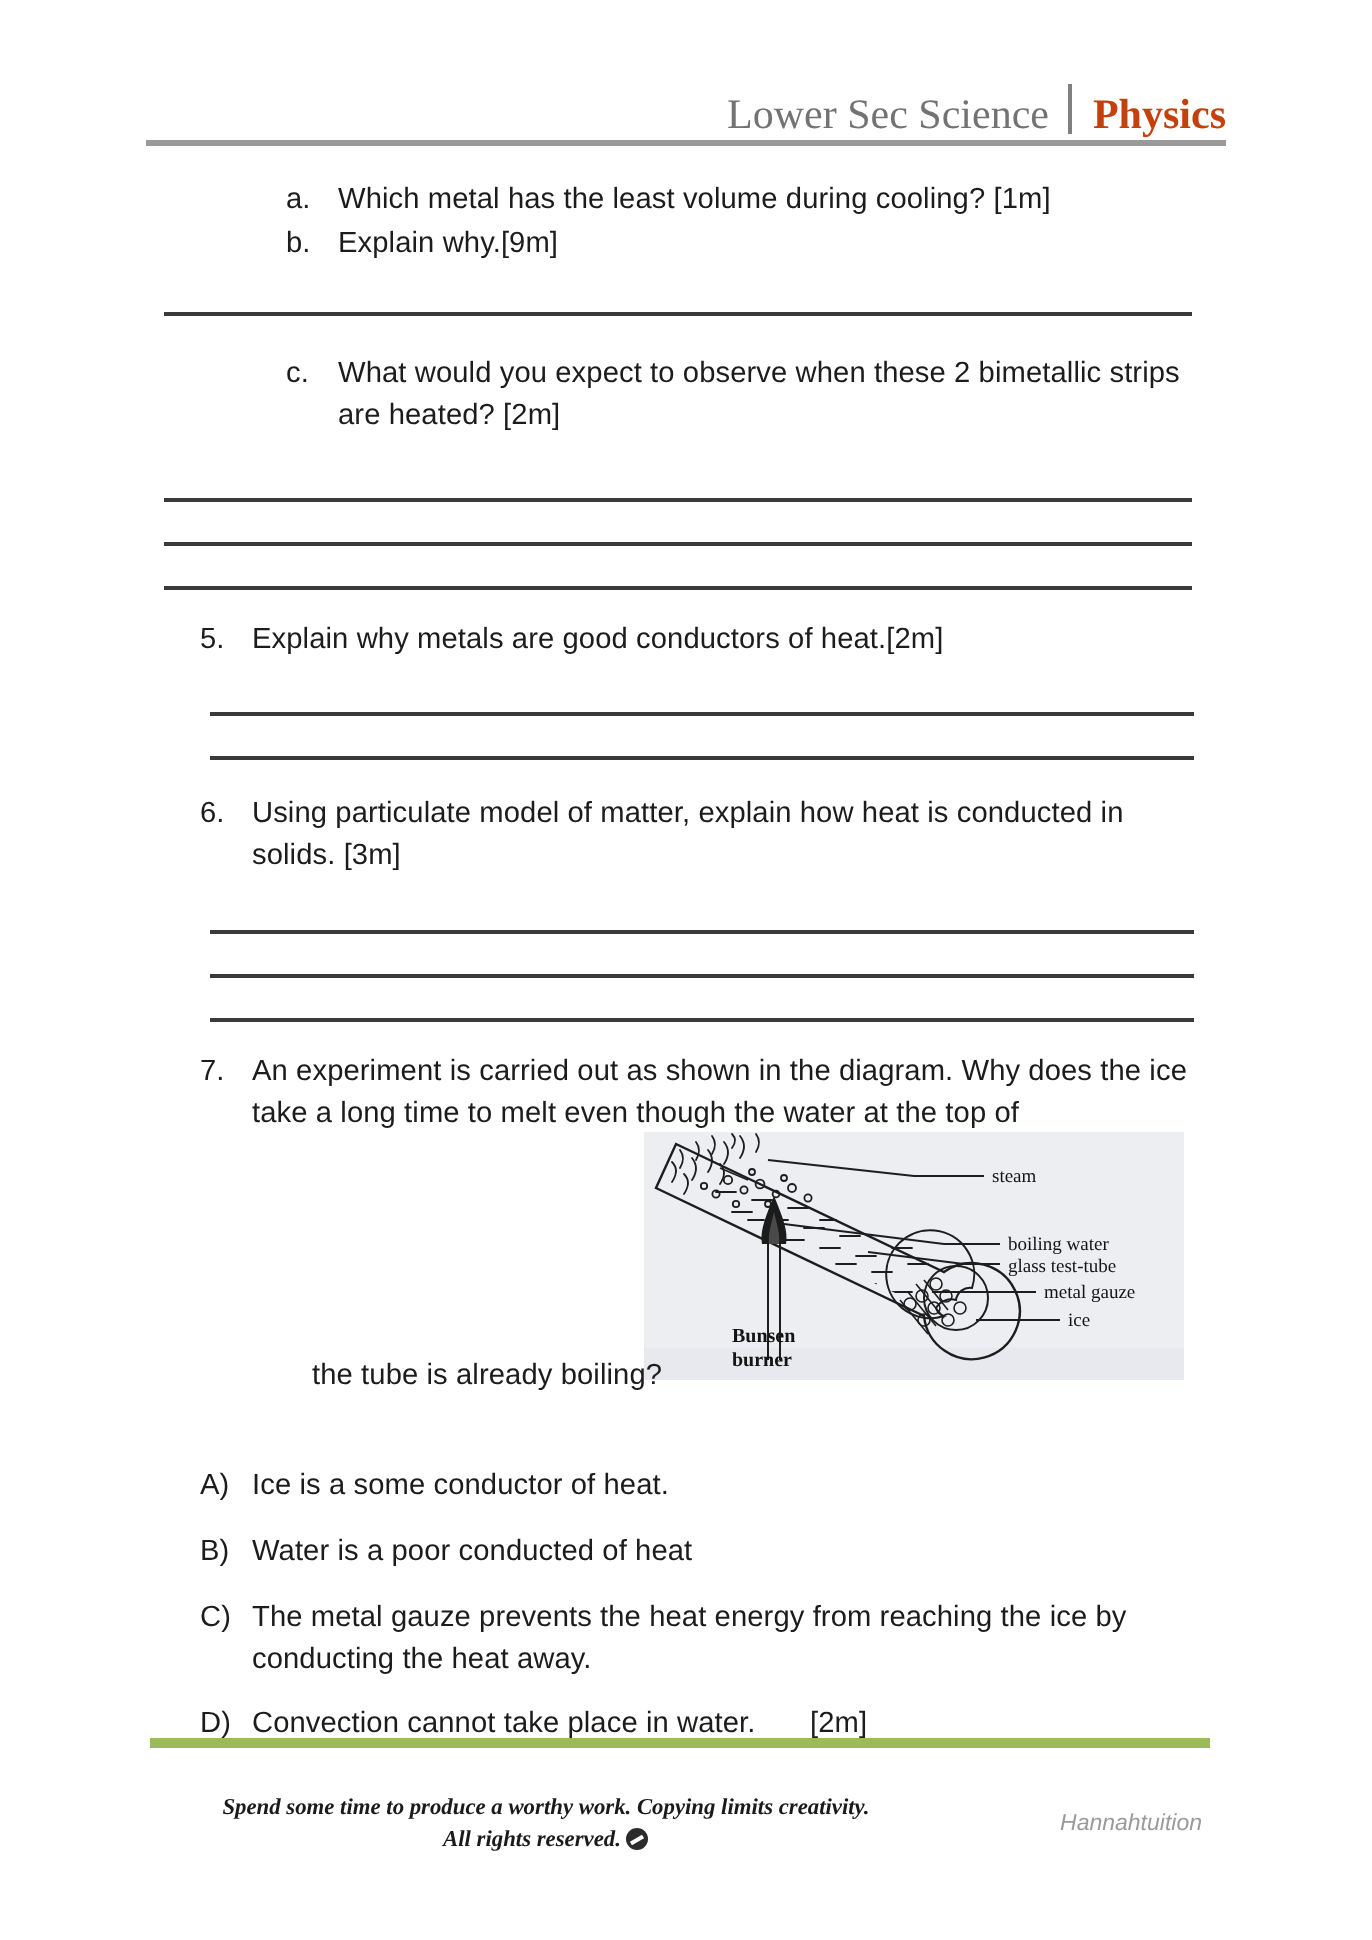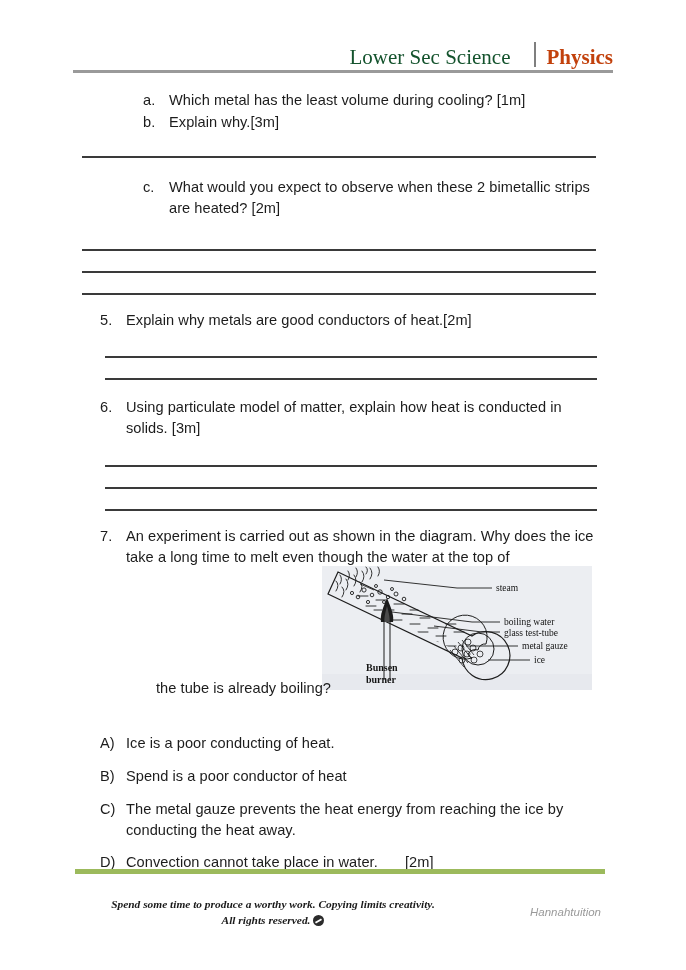--- a/index.html
+++ b/index.html
@@ -30,23 +30,23 @@
     top: 36px;
     width: 540px;
     height: 32px;
     display: flex;
     align-items: flex-end;
     justify-content: flex-end;
   }
   .header-title {
     font-family: "Liberation Serif", serif;
     font-size: 21px;
-    color: #14532d;
+    color: #737373;
     line-height: 1;
-    padding-right: 24px;
+    padding-right: 10px;
     white-space: nowrap;
   }
   .header-divider {
     width: 2px;
     height: 25px;
     background: #7f7f7f;
     margin-bottom: 1px;
   }
   .header-subject {
     font-family: "Liberation Serif", serif;
@@ -171,21 +171,21 @@
   </div>
   <div class="header-rule"></div>
 
   <div class="q" style="left:143px; top:90px; width:460px;">
     <span class="marker">a.</span>
     <span class="body">Which metal has the least volume during cooling? [1m]</span>
   </div>
 
   <div class="q" style="left:143px; top:112px; width:460px;">
     <span class="marker">b.</span>
-    <span class="body">Explain why.[3m]</span>
+    <span class="body">Explain why.[9m]</span>
   </div>
 
   <div class="rule" style="left:82px; top:156px; width:514px;"></div>
 
   <div class="q" style="left:143px; top:177px; width:462px;">
     <span class="marker">c.</span>
     <span class="body">What would you expect to observe when these 2 bimetallic strips are heated? [2m]</span>
   </div>
 
   <div class="rule" style="left:82px; top:249px; width:514px;"></div>
@@ -338,26 +338,26 @@
       </g>
     </svg>
   </div>
 
   <div class="q" style="left:120px; top:678px; width:480px;margin-left:36px;">
     <span class="body" style="margin-left:0;">the tube is already boiling?</span>
   </div>
 
   <div class="q" style="left:100px; top:733px; width:500px;">
     <span class="marker">A)</span>
-    <span class="body">Ice is a poor conducting of heat.</span>
+    <span class="body">Ice is a some conductor of heat.</span>
   </div>
 
   <div class="q" style="left:100px; top:766px; width:500px;">
     <span class="marker">B)</span>
-    <span class="body">Spend is a poor conductor of heat</span>
+    <span class="body">Water is a poor conducted of heat</span>
   </div>
 
   <div class="q" style="left:100px; top:799px; width:500px;">
     <span class="marker">C)</span>
     <span class="body">The metal gauze prevents the heat energy from reaching the ice by conducting the heat away.</span>
   </div>
 
   <div class="q" style="left:100px; top:852px; width:500px;">
     <span class="marker">D)</span>
     <span class="body">Convection cannot take place in water.</span>

